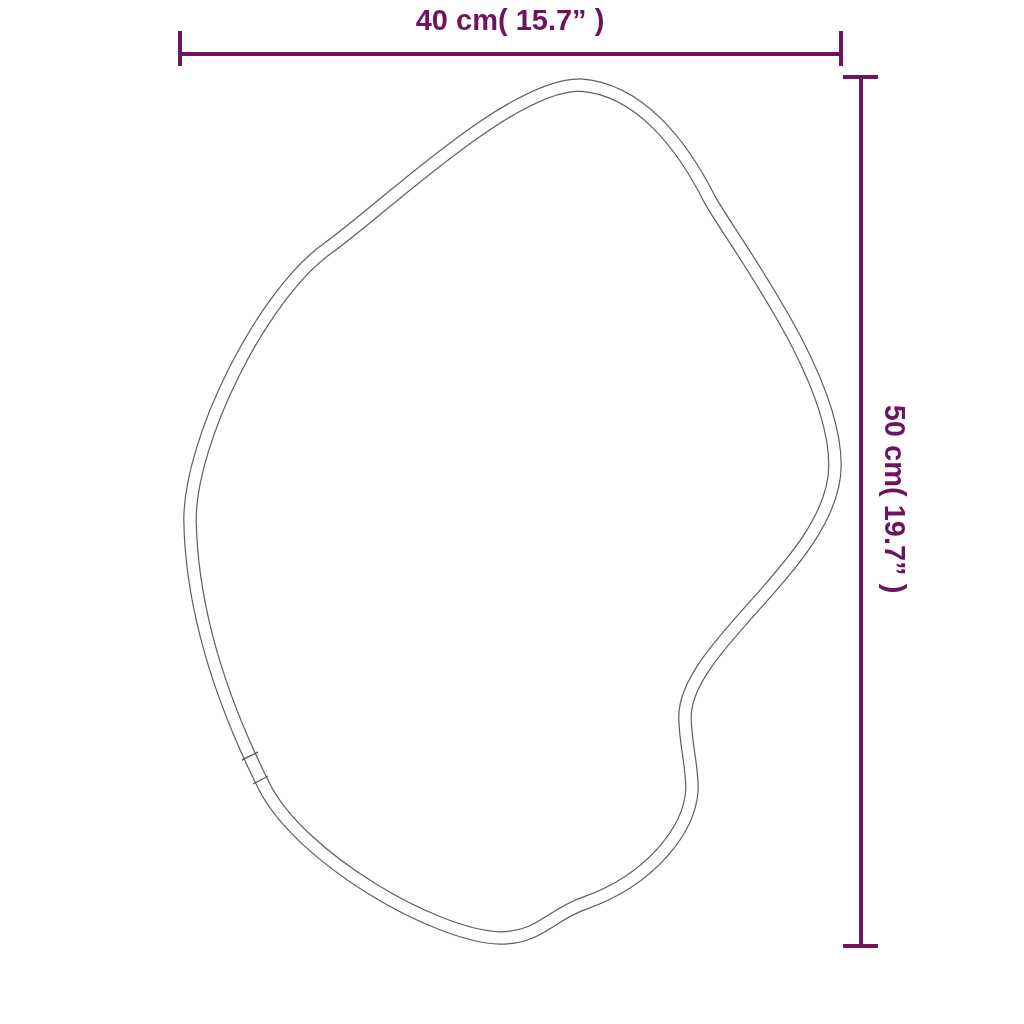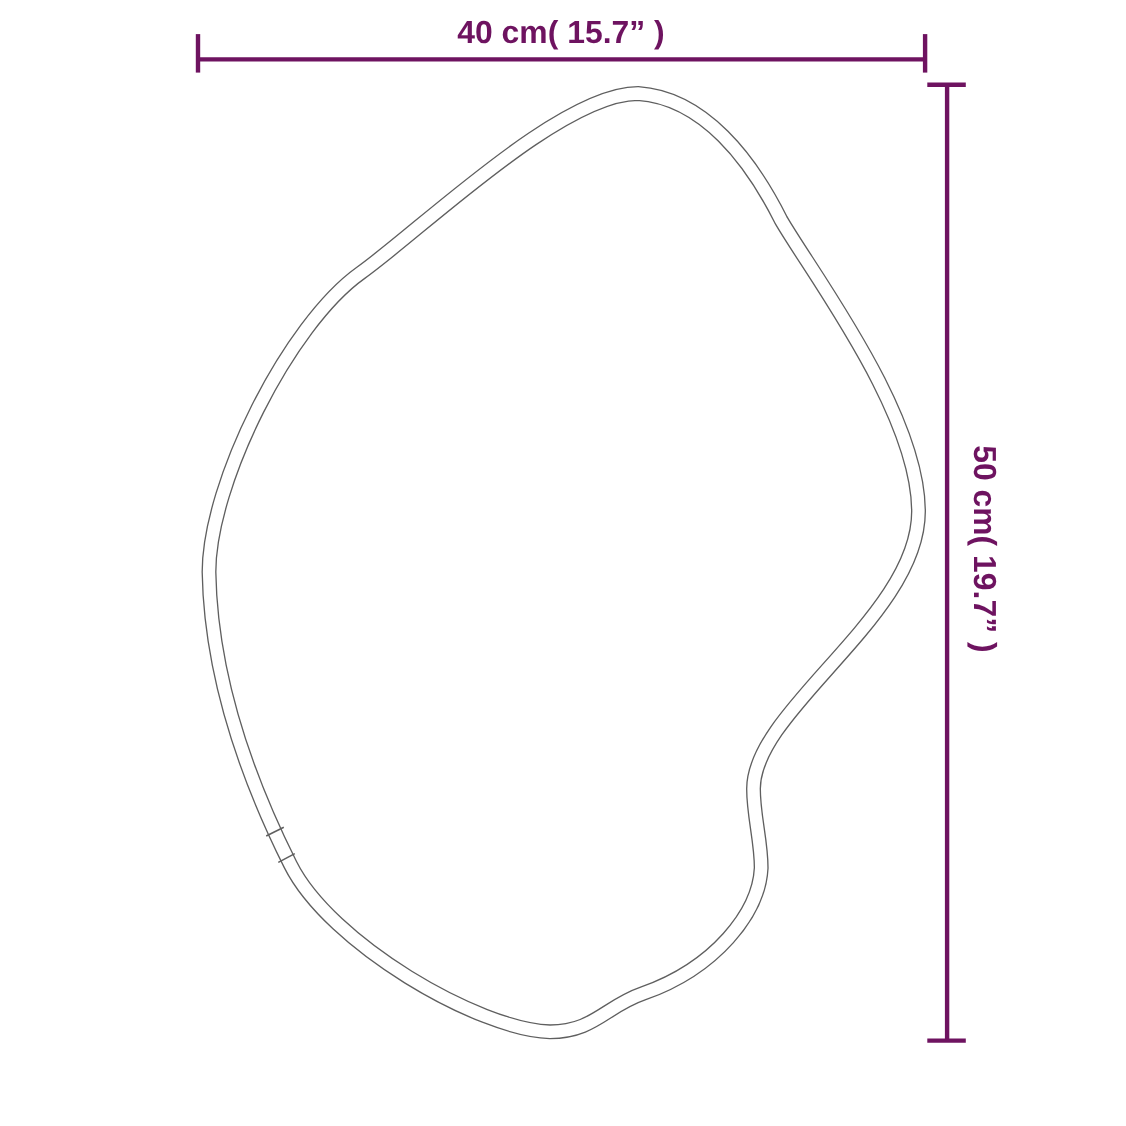--- a/index.html
+++ b/index.html
@@ -26,21 +26,21 @@
   .dim{stroke:var(--accent);stroke-width:4;}
   .dim-label{
     position:absolute;
     color:var(--accent);
     font-size:29px;
     font-weight:700;
     letter-spacing:0px;
     white-space:nowrap;
   }
   .dim-label.top{
-    left:510px;top:14px;
+    left:510px;top:4px;
     transform:translateX(-50%);
   }
   .dim-label.side{
     left:894px;top:499px;
     transform:translate(-50%,-50%) rotate(90deg);
   }
 </style>
 </head>
 <body>
 

